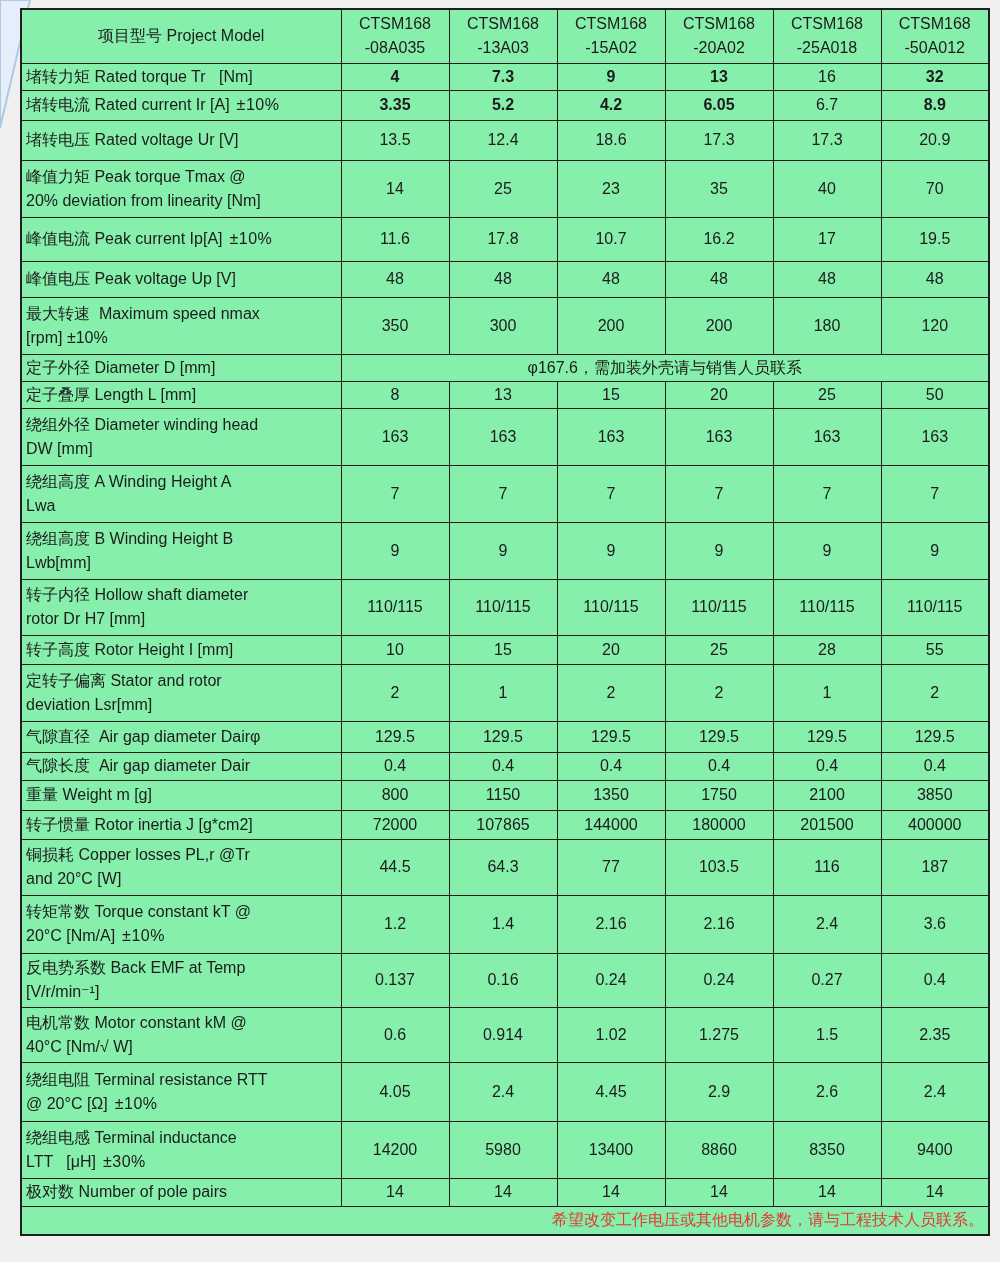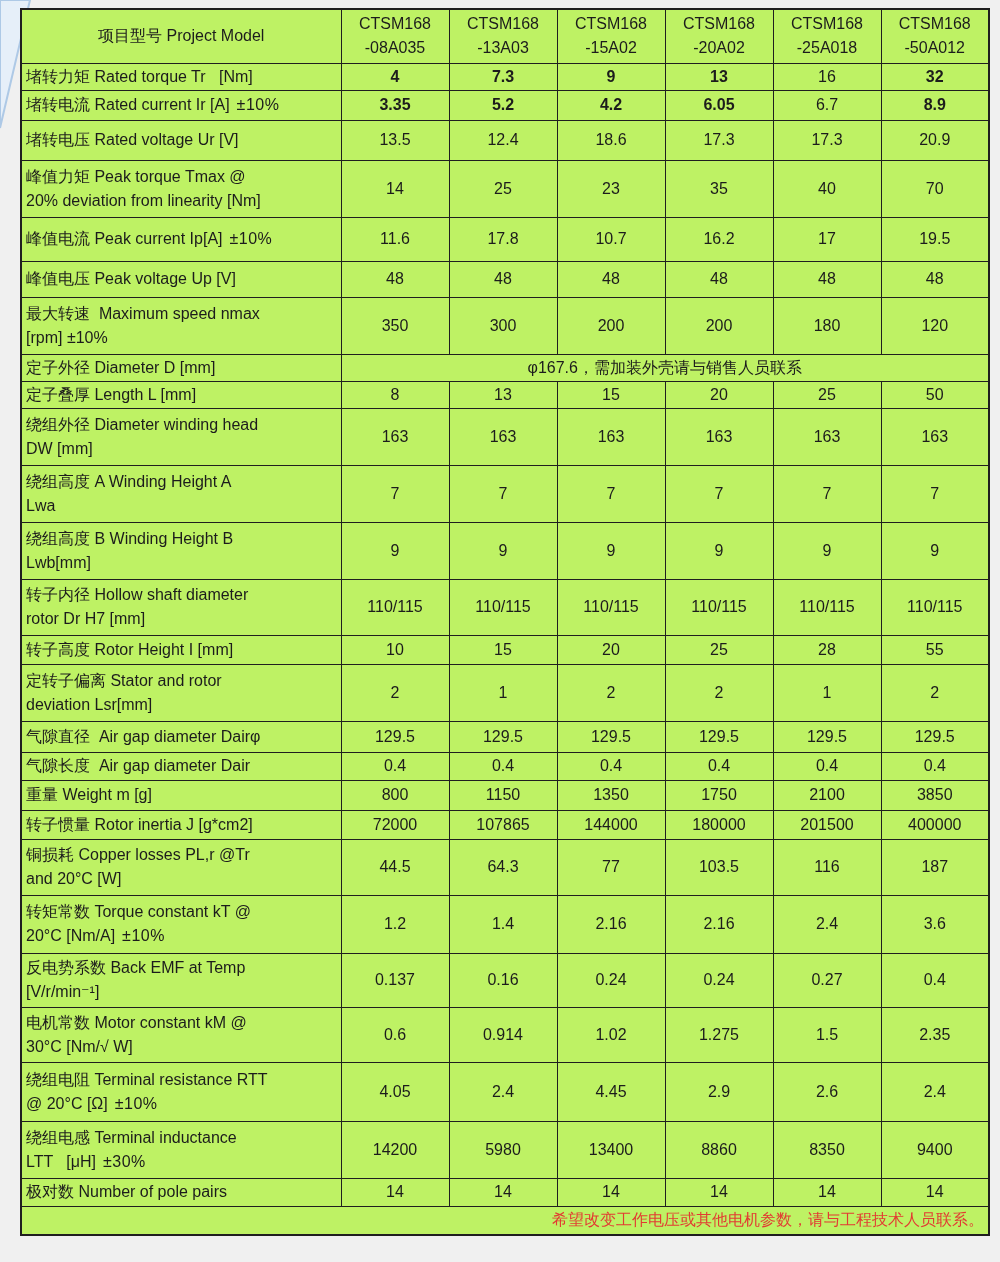--- a/index.html
+++ b/index.html
@@ -19,21 +19,21 @@
     overflow:hidden;
   }
   .corner-decor{
     position:absolute;left:0;top:0;z-index:1;
   }
   table.spec{
     position:absolute;left:20px;top:8px;z-index:2;
     width:968px;
     border-collapse:collapse;
     table-layout:fixed;
-    background:#bef264;
+    background:#86efac;
     border:2.5px solid var(--border);
   }
   table.spec th, table.spec td{
     border:1.5px solid var(--border);
     vertical-align:middle;
     padding:1px 4px;
     font-size:16px;
     line-height:1.5;
     font-weight:400;
   }
@@ -304,21 +304,21 @@
 [V/r/min⁻¹]</span></td>
         <td class="value-cell">0.137</td>
         <td class="value-cell">0.16</td>
         <td class="value-cell">0.24</td>
         <td class="value-cell">0.24</td>
         <td class="value-cell">0.27</td>
         <td class="value-cell">0.4</td>
       </tr>
       <tr style="height: 55px;">
         <td class="row-label"><span class="lbl">电机常数 Motor constant kM @
-30°C [Nm/√ W]</span></td>
+40°C [Nm/√ W]</span></td>
         <td class="value-cell">0.6</td>
         <td class="value-cell">0.914</td>
         <td class="value-cell">1.02</td>
         <td class="value-cell">1.275</td>
         <td class="value-cell">1.5</td>
         <td class="value-cell">2.35</td>
       </tr>
       <tr style="height: 59px;">
         <td class="row-label"><span class="lbl">绕组电阻 Terminal resistance RTT
 @ 20°C [Ω]</span><span class="tol-note">±10%</span></td>

